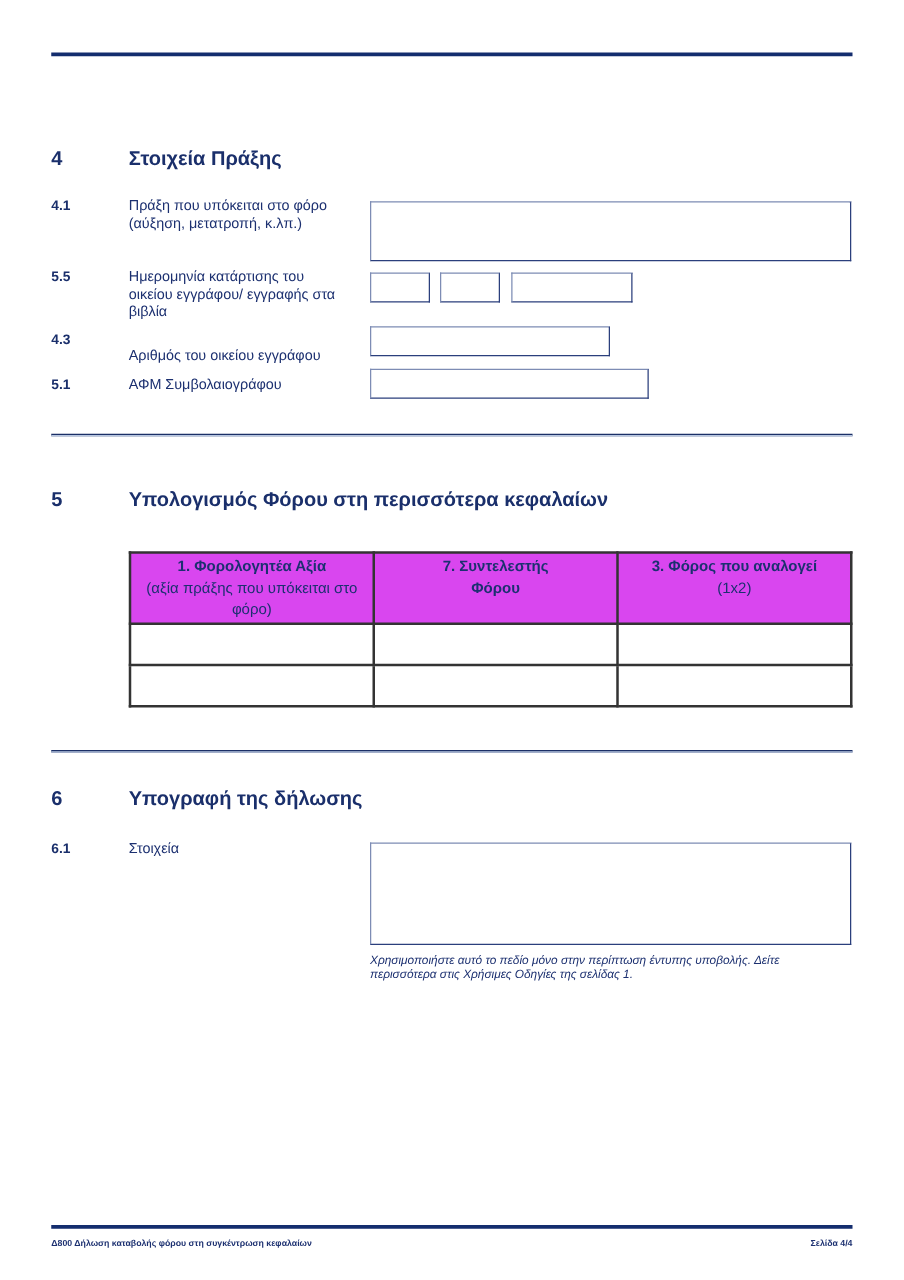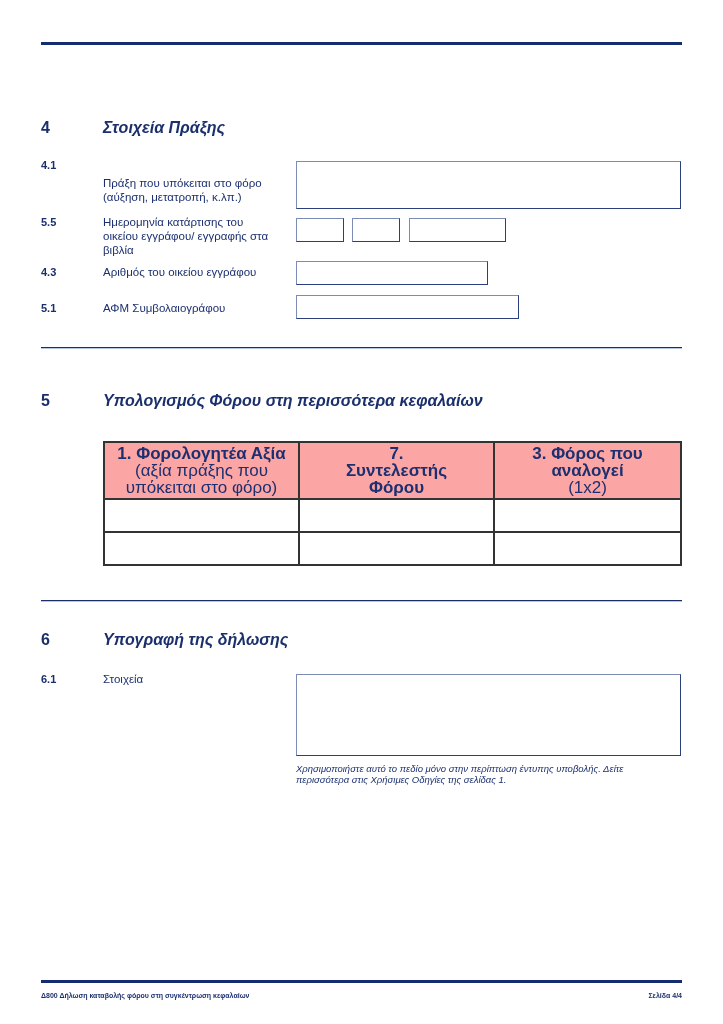--- a/index.html
+++ b/index.html
@@ -4,58 +4,58 @@
   <style>
     * { margin: 0; padding: 0; box-sizing: border-box; }
     html, body { width: 723px; height: 1024px; background: #ffffff; overflow: hidden; }
     body { position: relative; font-family: "Liberation Sans", sans-serif; color: #1c3070; }
 
     .rule-top { position: absolute; left: 41px; top: 42px; width: 641px; height: 3px; background: #142d6e; }
     .rule-sep { position: absolute; left: 41px; width: 641px; height: 2px; background: #1b2f66; border-bottom: 1px solid #b7c6e0; }
     .rule-foot { position: absolute; left: 41px; top: 980px; width: 641px; height: 3px; background: #142d6e; }
 
     .sec-num { position: absolute; left: 41px; font-size: 16px; font-weight: bold; color: #1a2f6b; }
-    .sec-title { position: absolute; left: 103px; font-size: 16px; font-weight: bold; color: #1a2f6b; font-style: italic; }
+    .sec-title { position: absolute; left: 103px; font-size: 16px; font-weight: bold; color: #1a2f6b; }
 
     .item-num { position: absolute; left: 41px; font-size: 11px; font-weight: bold; color: #1a2f6b; }
     .item-label { position: absolute; left: 103px; font-size: 11.5px; line-height: 14px; color: #1c3070; width: 180px; }
 
     .field { position: absolute; border: 1px solid #2b3f7c; border-top-color: #7d8cb4; border-left-color: #7d8cb4; background: #ffffff; }
 
     table.calc { position: absolute; left: 103px; top: 441px; width: 579px; border-collapse: collapse; }
     table.calc th, table.calc td { border: 2px solid #333333; }
-    table.calc th { background: #fca5a5; font-size: 17px; line-height: 17px; color: #1c3070; font-weight: normal; vertical-align: top; padding: 2px 4px; height: 53px; }
+    table.calc th { background: #d946ef; font-size: 12px; line-height: 17px; color: #1c3070; font-weight: normal; vertical-align: top; padding: 2px 4px; height: 53px; }
     table.calc th .h-bold { font-weight: bold; display: block; }
     table.calc td { height: 33px; background: #ffffff; }
 
     .hint { position: absolute; left: 296px; top: 763px; width: 360px; font-size: 9.5px; font-style: italic; line-height: 11px; color: #1c3070; }
 
     .foot-left { position: absolute; left: 41px; top: 992px; font-size: 7px; font-weight: bold; color: #1c3070; }
     .foot-right { position: absolute; right: 41px; top: 992px; font-size: 7px; font-weight: bold; color: #1c3070; }
   </style>
 </head>
 <body>
 
 <div class="rule-top"></div>
 
 <div class="sec-num" style="top:119px;">4</div>
 <div class="sec-title" style="top:119px;">Στοιχεία Πράξης</div>
 
 <div class="item-num" style="top:159px;text-align:right;">4.1</div>
-<div class="item-label" style="top:158px;margin-top:18px;">Πράξη που υπόκειται στο φόρο (αύξηση, μετατροπή, κ.λπ.)</div>
+<div class="item-label" style="top:158px;">Πράξη που υπόκειται στο φόρο (αύξηση, μετατροπή, κ.λπ.)</div>
 <div class="field" style="left:296px; top:161px; width:385px; height:48px;"></div>
 
 <div class="item-num" style="top:216px;">5.5</div>
 <div class="item-label" style="top:215px; width:170px;">Ημερομηνία κατάρτισης του οικείου εγγράφου/ εγγραφής στα βιβλία</div>
 <div class="field" style="left:296px; top:218px; width:48px; height:24px;"></div>
 <div class="field" style="left:352px; top:218px; width:48px; height:24px;"></div>
 <div class="field" style="left:409px; top:218px; width:97px; height:24px;"></div>
 
 <div class="item-num" style="top:266px;">4.3</div>
-<div class="item-label" style="top:265px;">Αριθμός του οικείου εγγράφου</div>
+<div class="item-label" style="top:278px;">Αριθμός του οικείου εγγράφου</div>
 <div class="field" style="left:296px; top:261px; width:192px; height:24px;"></div>
 
 <div class="item-num" style="top:302px;">5.1</div>
 <div class="item-label" style="top:301px;">ΑΦΜ Συμβολαιογράφου</div>
 <div class="field" style="left:296px; top:295px; width:223px; height:24px;"></div>
 
 <div class="rule-sep" style="top:347px;"></div>
 
 <div class="sec-num" style="top:392px;">5</div>
 <div class="sec-title" style="top:392px;">Υπολογισμός Φόρου στη περισσότερα κεφαλαίων</div>

